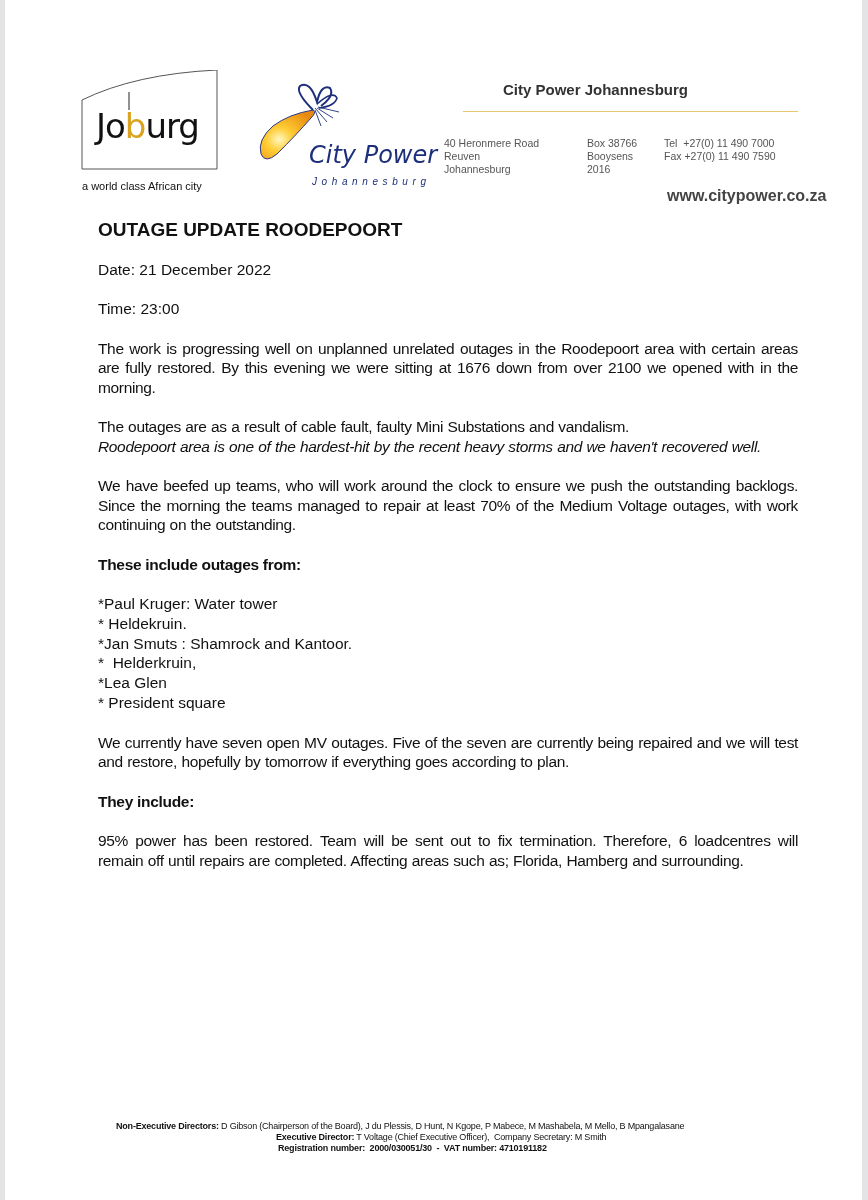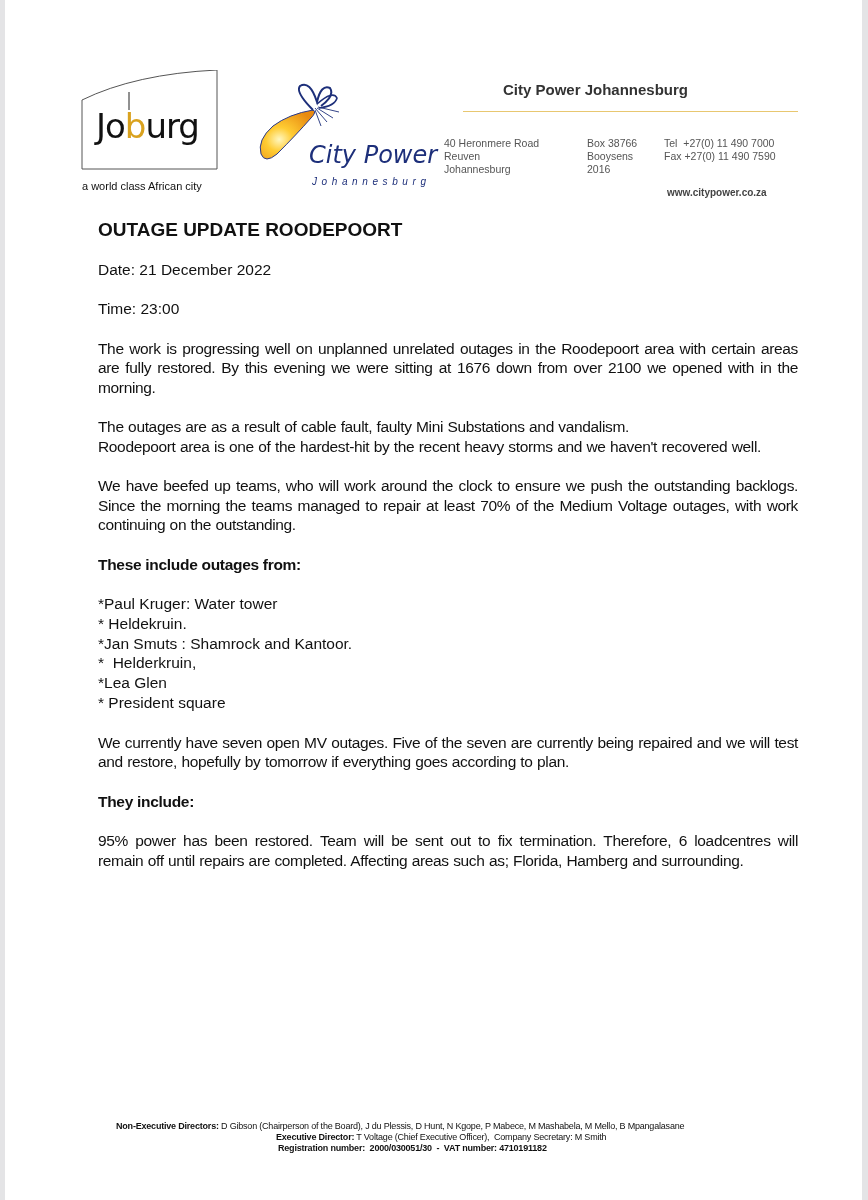--- a/index.html
+++ b/index.html
@@ -23,21 +23,21 @@
   .cp-sub { position: absolute; left: 312px; top: 176px; font-size: 10px; color: #1d2f7a; letter-spacing: 4.6px; font-style: italic; }
 
   
   .org-name { position: absolute; left: 463px; top: 81px; font-size: 15px; font-weight: bold; color: #333; margin-left: 40px; }
   .gold-line { position: absolute; left: 463px; top: 111px; width: 335px; height: 1px; background: #e8c770; }
   .addr { position: absolute; top: 137px; font-size: 10.5px; color: #555; line-height: 13px; }
   .addr div { white-space: nowrap; }
   .addr1 { left: 444px; }
   .addr2 { left: 587px; }
   .addr3 { left: 664px; }
-  .web { position: absolute; left: 667px; top: 187px; font-size: 10px; font-weight: bold; color: #444; }
+  .web { position: absolute; left: 667px; top: 187px; font-size: 16px; font-weight: bold; color: #444; }
 
   
   .content { position: absolute; left: 98px; top: 220px; width: 700px; font-size: 15.5px; line-height: 19.5px; }
   .title { font-weight: bold; font-size: 19px; margin: 0 0 20px 0; }
   .meta { margin: 0 0 20px 0; }
   .para { margin: 0 0 20px 0; text-align: justify; font-family: "Liberation Sans Narrow", "Liberation Sans", sans-serif; letter-spacing: -0.35px; word-spacing: 0.5px; }
   .heading { font-weight: bold; margin: 0 0 20px 0; letter-spacing: -0.3px; }
   .list { margin: 0 0 20px 0; line-height: 19.8px; }
   .list div { white-space: pre; }
 
@@ -99,21 +99,21 @@
 </div>
 <div class="web">www.citypower.co.za</div>
 
 <div class="content">
   <div class="title">OUTAGE UPDATE ROODEPOORT</div>
   <div class="meta">Date: 21 December 2022</div>
   <div class="meta">Time: 23:00</div>
   <div class="para">The work is progressing well on unplanned unrelated outages in the Roodepoort area with certain areas are fully restored. By this evening we were sitting at 1676 down from over 2100 we opened with in the morning.</div>
   <div class="para" style="text-align:left">
     <div>The outages are as a result of cable fault, faulty Mini Substations and vandalism.</div>
-    <div style="text-align:justify; text-align-last: left;">Roodepoort area is one of the hardest-hit by the recent heavy storms and we haven't recovered well.</div>
+    <div style="text-align:justify; text-align-last: left; font-style: italic;">Roodepoort area is one of the hardest-hit by the recent heavy storms and we haven't recovered well.</div>
   </div>
   <div class="para">We have beefed up teams, who will work around the clock to ensure we push the outstanding backlogs. Since the morning the teams managed to repair at least 70% of the Medium Voltage outages, with work continuing on the outstanding.</div>
   <div class="heading">These include outages from:</div>
   <div class="list">
     <div>*Paul Kruger: Water tower</div>
     <div>* Heldekruin.</div>
     <div>*Jan Smuts : Shamrock and Kantoor.</div>
     <div>*  Helderkruin,</div>
     <div>*Lea Glen</div>
     <div>* President square</div>

